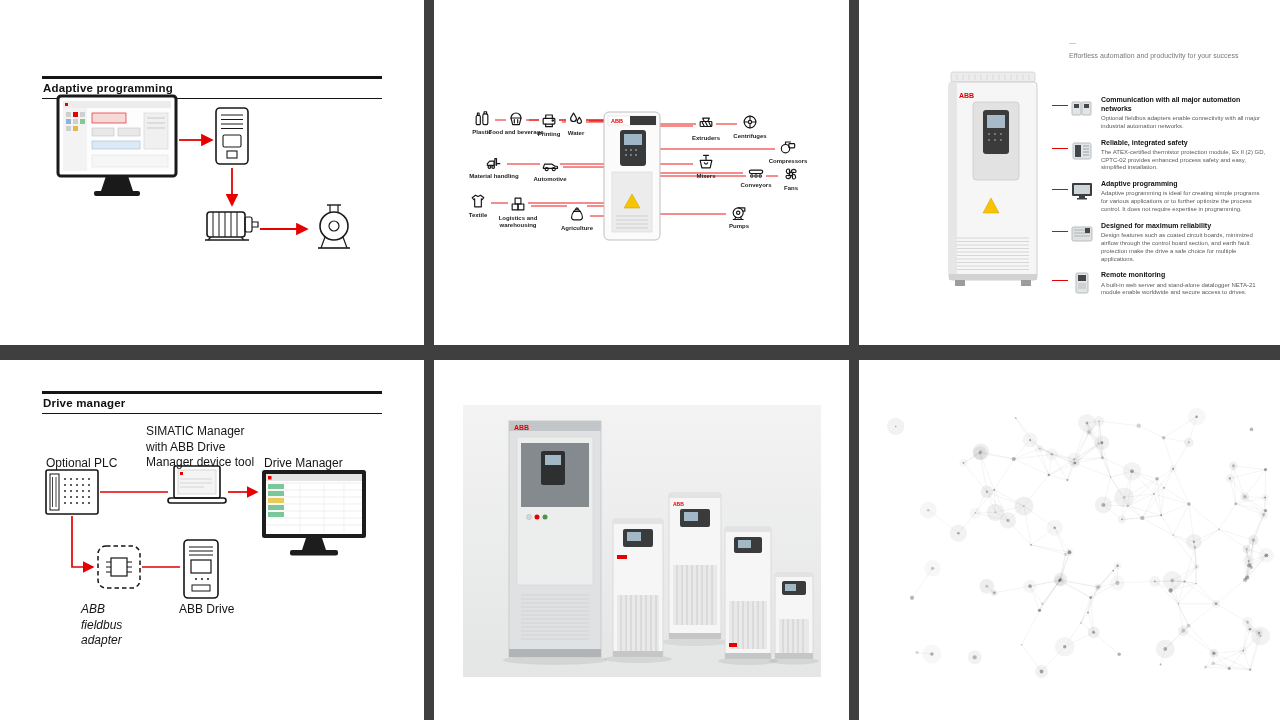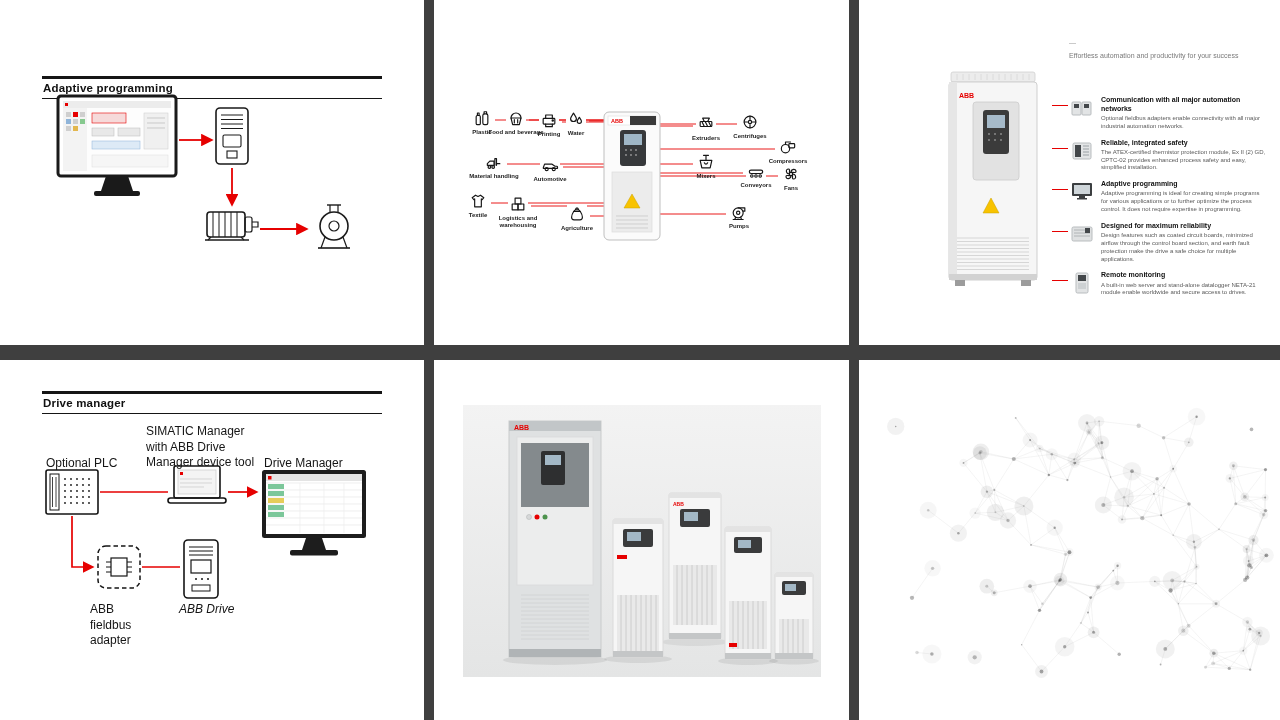--- a/index.html
+++ b/index.html
@@ -461,22 +461,22 @@
         <rect x="191" y="200" width="20" height="13" stroke-width="1.2"></rect>
         <circle cx="196" cy="219" r="1" fill="#141414" stroke="none"></circle>
           <circle cx="202" cy="219" r="1" fill="#141414" stroke="none"></circle>
           <circle cx="208" cy="219" r="1" fill="#141414" stroke="none"></circle>
         <rect x="192" y="225" width="18" height="6" stroke-width="1"></rect>
       </g>
     </svg>
     <div class="lbl" style="left:46px;top:96px;">Optional PLC</div>
     <div class="lbl" style="left:146px;top:64px;width:112px;">SIMATIC Manager with ABB Drive Manager device tool</div>
     <div class="lbl" style="left:264px;top:96px;">Drive Manager</div>
-    <div class="lbl" style="left:90px;top:242px;width:64px;">ABB fieldbus adapter</div>
-    <div class="lbl" style="left:179px;top:242px;font-style:italic;">ABB Drive</div>
+    <div class="lbl" style="left:81px;top:242px;width:64px;font-style:italic;">ABB fieldbus adapter</div>
+    <div class="lbl" style="left:179px;top:242px;">ABB Drive</div>
   </section>
 
   <section class="tile" id="t5">
     <svg class="photo" viewBox="0 0 358 272">
       <defs>
         <linearGradient id="bgGrad" x1="0" y1="0" x2="0" y2="1">
           <stop offset="0" stop-color="#f3f3f3"></stop>
             <stop offset="1" stop-color="#e4e5e5"></stop>
         </linearGradient>
       </defs>

